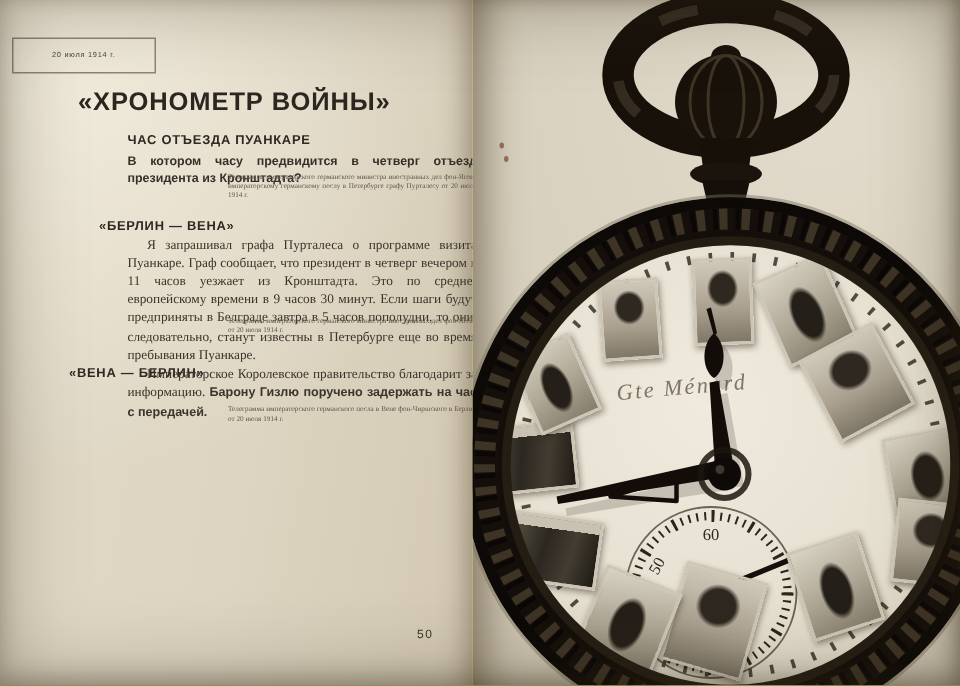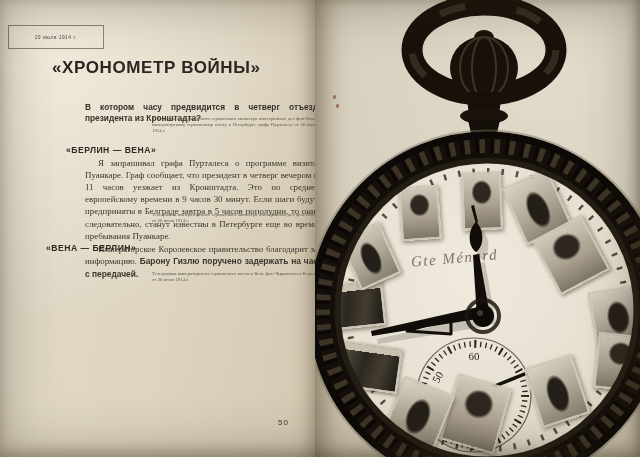--- a/index.html
+++ b/index.html
@@ -85,20 +85,21 @@
 <div id="stage">
 
   <div class="left-page">
 
     <div class="stamp">
       <span>20 июля 1914 г.</span>
     </div>
 
     <div class="title">«ХРОНОМЕТР ВОЙНЫ»</div>
 
+    <div class="h-small" style="left:85px;top:88px;">ЧАС ОТЪЕЗДА ПУАНКАРЕ</div>
     <div class="q-bold">В котором часу предвидится в четверг отъезд президента из Кронштадта?</div>
     <div class="credit" style="top:116px;">Телеграмма императорского германского министра иностранных дел фон-Ягова императорскому германскому послу в Петербурге графу Пурталесу от 20 июля 1914 г.</div>
 
     <div class="h-small" style="left:66px;top:145px;">«БЕРЛИН — ВЕНА»</div>
     <div class="serif-body" style="top:157px;">Я запрашивал графа Пурталеса о программе визита Пуанкаре. Граф сообщает, что президент в четверг вечером в 11 часов уезжает из Кронштадта. Это по средне-европейскому времени в 9 часов 30 минут. Если шаги будут предприняты в Белграде завтра в 5 часов пополудни, то они, следовательно, станут известны в Петербурге еще во время пребывания Пуанкаре.</div>
     <div class="credit" style="top:212px;">Телеграмма императорского германского министра иностранных дел фон-Ягова от 20 июля 1914 г.</div>
 
     <div class="h-small" style="left:46px;top:231px;margin-top:12px;">«ВЕНА — БЕРЛИН»</div>
     <div class="serif-body" style="top:243px;">
       <span>Императорское Королевское правительство благодарит за информацию.</span>

